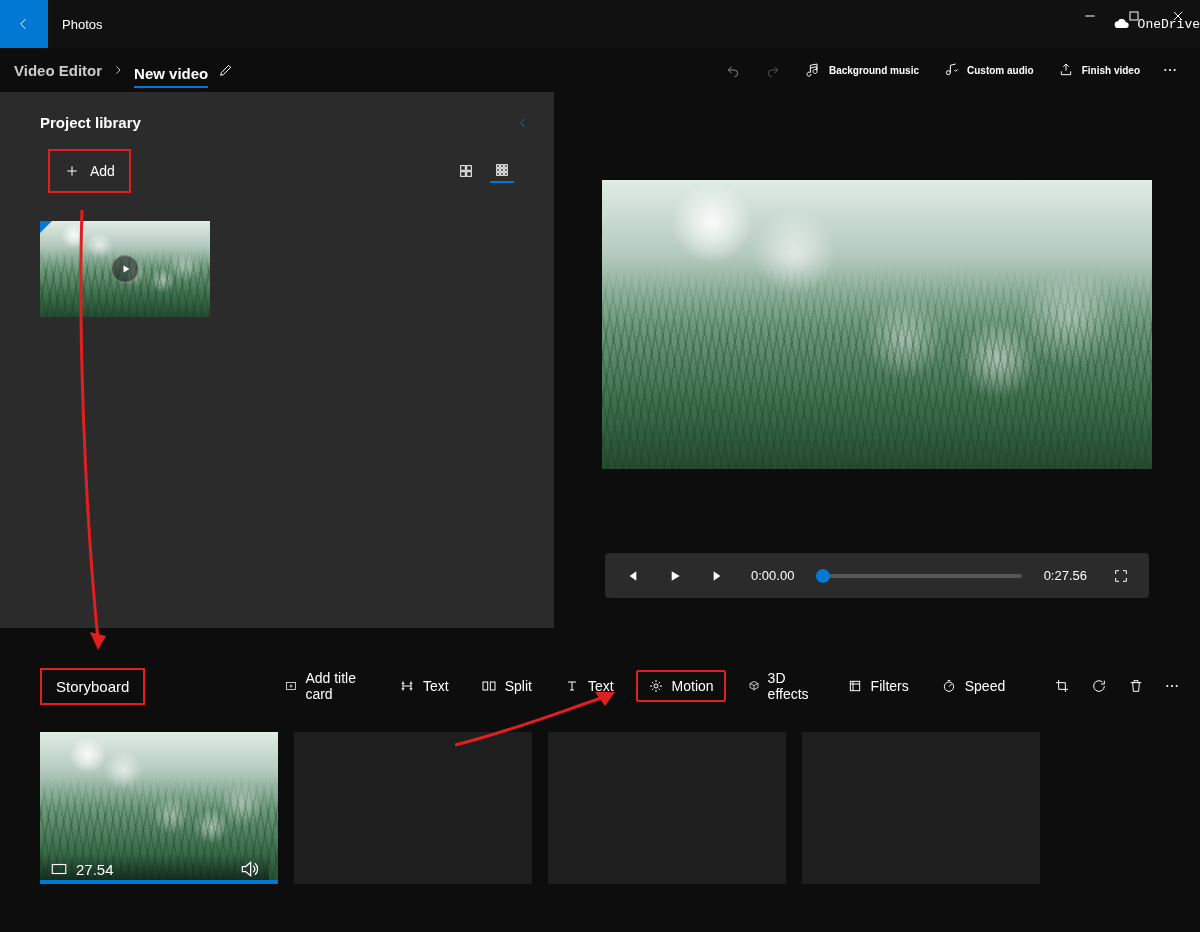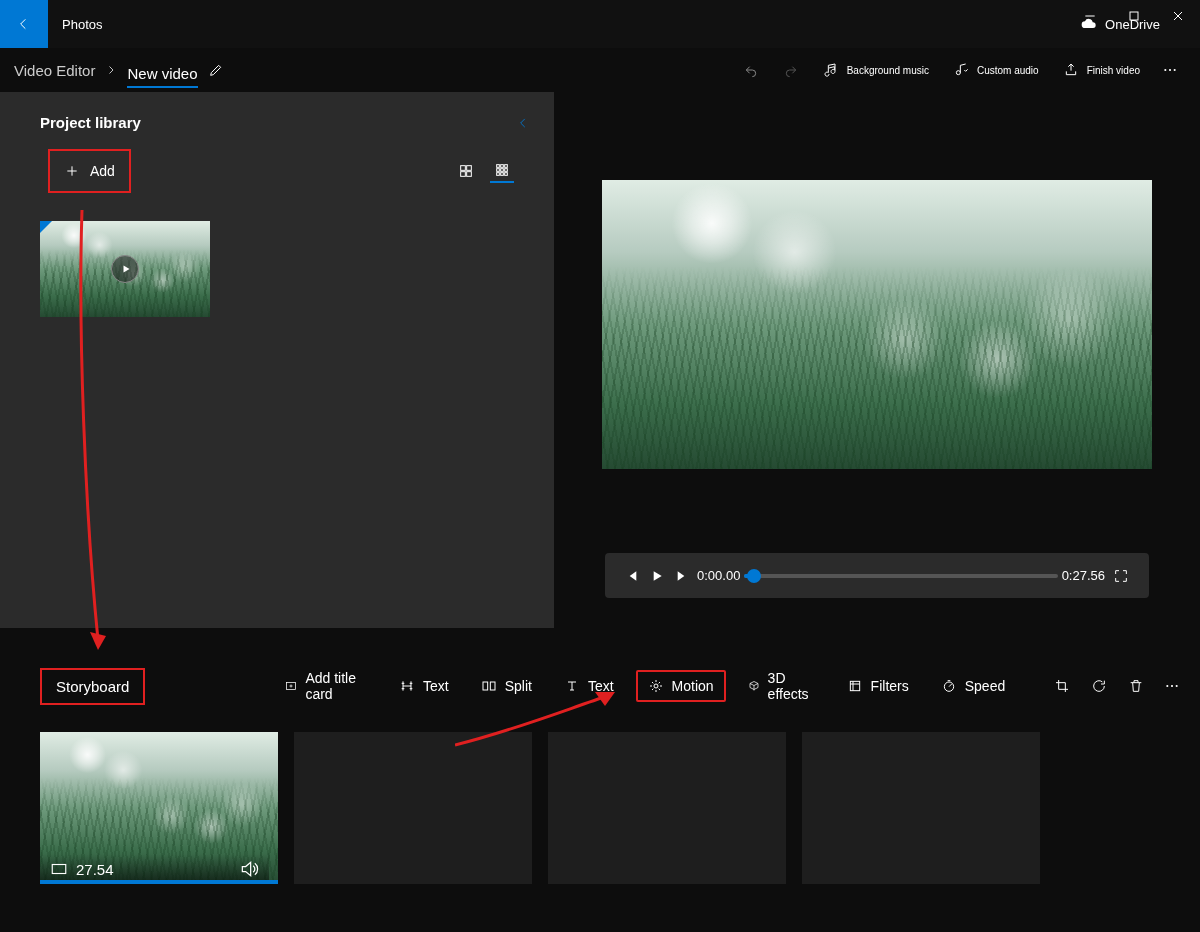--- a/index.html
+++ b/index.html
@@ -36,34 +36,35 @@
   }
   .back-btn {
     width: 48px; height: 48px;
     background: var(--accent);
     display:flex;align-items:center;justify-content:center;
   }
   .app-title { margin-left: 14px; font-size: 13px; }
   .title-spacer { flex: 1; }
   .onedrive {
     display:flex;align-items:center;gap:8px;
-    font-size:13px; margin-right: 40px;
+    font-size:13px;  font-family: Liberation Mono, monospace;
   }
   .window-controls { display:flex; position:absolute; top:0; right:0; }
   .window-controls .wbtn {
     width: 44px; height: 32px; display:flex;align-items:center;justify-content:center;
   }
 
   
   .top-toolbar {
     height: 44px;
     display:flex; align-items:center;
     padding: 0 14px;
     background: var(--bg);
     gap: 4px;
+    font-weight: bold;
   }
   .breadcrumb { display:flex; align-items:center; gap:10px; }
   .bc-item { font-size:15px; color: var(--text-dim); }
   .bc-chevron { color:#777; }
   .bc-current-wrap { display:flex; align-items:center; gap:10px; }
   .bc-current { color:#fff; font-size:15px; border-bottom: 2px solid var(--accent); padding-bottom: 4px; margin-top:12px;}
   .rename-icon { width:16px;height:16px;color:#ccc; }
   .flex-spacer { flex:1; }
   .tool-btn {
     display:flex; align-items:center; gap:8px;
@@ -138,20 +139,21 @@
     background:#2a3a2c;
     position:relative; overflow:hidden;
   }
   .preview-controls {
     margin-top: 84px;
     width:544px; height:48px;
     background: var(--panel);
     border-radius:4px;
     display:flex; align-items:center;
     padding: 0 16px;
+    gap:18px;
   }
   .pc-btn {
     width:24px;height:24px;display:flex;align-items:center;justify-content:center;color:#fff;cursor:pointer;
   }
   .time-text { font-size:13px; margin: 0 4px; }
   .scrubber {
     flex:1; position:relative; height:4px; background:#555; border-radius:2px;
   }
   .scrubber .progress {
     position:absolute;left:0;top:0;height:100%;width:3%; background:var(--accent);border-radius:2px;

